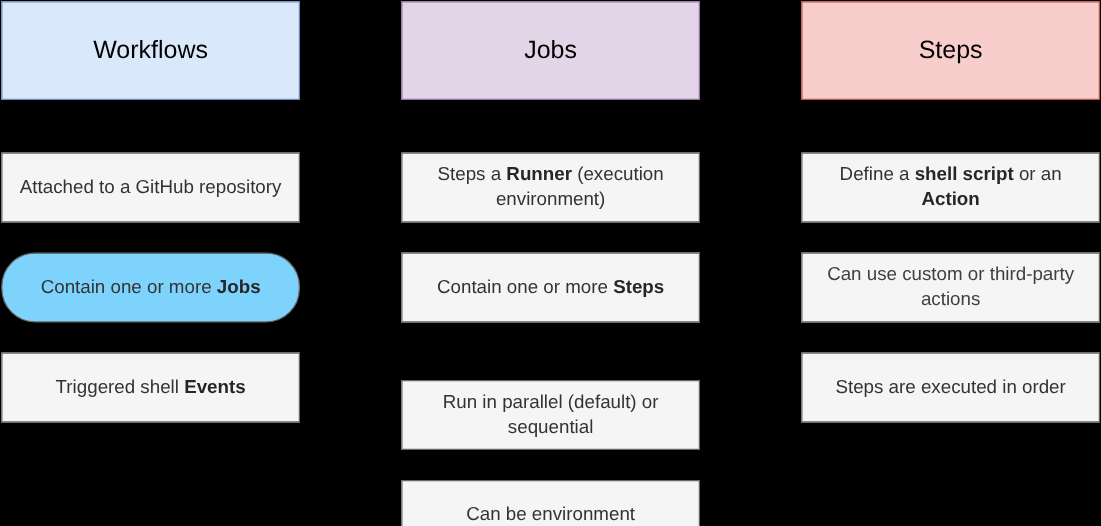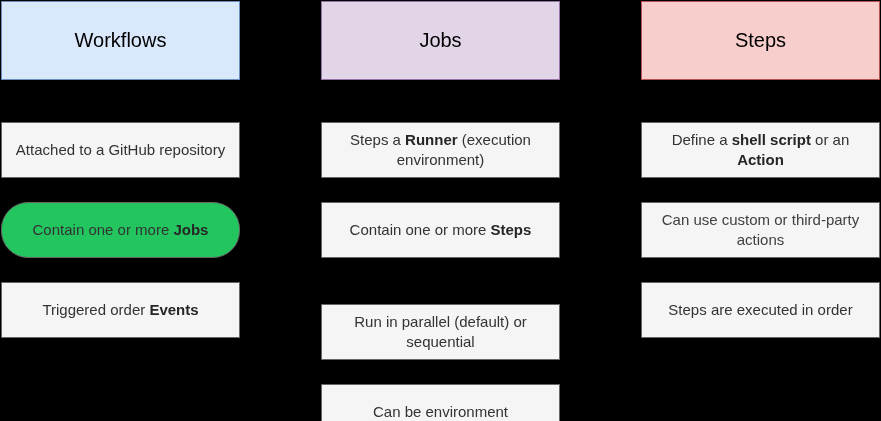--- a/index.html
+++ b/index.html
@@ -57,25 +57,25 @@
 </head>
 <body>
 
 <div class="canvas">
 
   <div class="column col-0">
     <div class="header" style="background: rgb(218, 232, 252); border-color: rgb(108, 142, 191);">Workflows</div>
     <div class="card" style="background: rgb(245, 245, 245); border-color: rgb(102, 102, 102); color: rgb(51, 51, 51);">
         <span><span>Attached to a GitHub repository</span></span>
       </div>
-    <div class="card" style="background: #22c55e; border-color: rgb(102, 102, 102); color: rgb(51, 51, 51); border-radius: 27px;">
+    <div class="card" style="background: #7dd3fc; border-color: rgb(102, 102, 102); color: rgb(51, 51, 51); border-radius: 27px;">
         <span><span>Contain one or more </span><b>Jobs</b></span>
       </div>
     <div class="card" style="background: rgb(245, 245, 245); border-color: rgb(102, 102, 102); color: rgb(51, 51, 51);">
-        <span><span>Triggered order </span><b>Events</b></span>
+        <span><span>Triggered shell </span><b>Events</b></span>
       </div>
   </div>
 
   <div class="column col-1">
     <div class="header" style="background: rgb(225, 213, 231); border-color: rgb(150, 115, 166);">Jobs</div>
     <div class="card" style="background: rgb(245, 245, 245); border-color: rgb(102, 102, 102); color: rgb(51, 51, 51);">
         <span><span>Steps a </span><b>Runner</b><span> (execution environment)</span></span>
       </div>
     <div class="card" style="background: rgb(245, 245, 245); border-color: rgb(102, 102, 102); color: rgb(51, 51, 51);">
         <span><span>Contain one or more </span><b>Steps</b></span>

